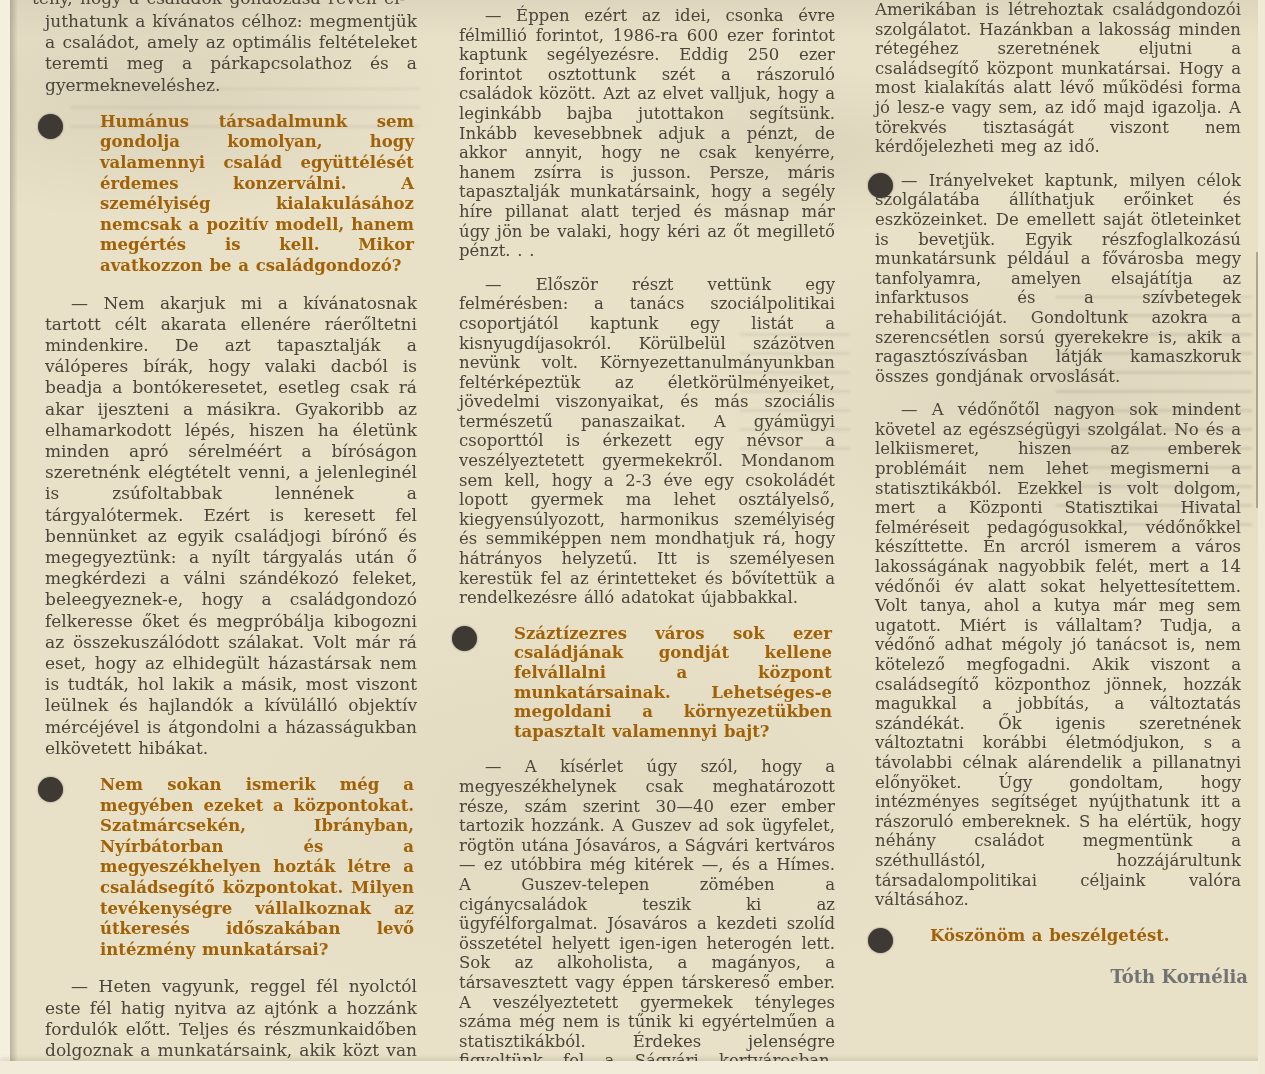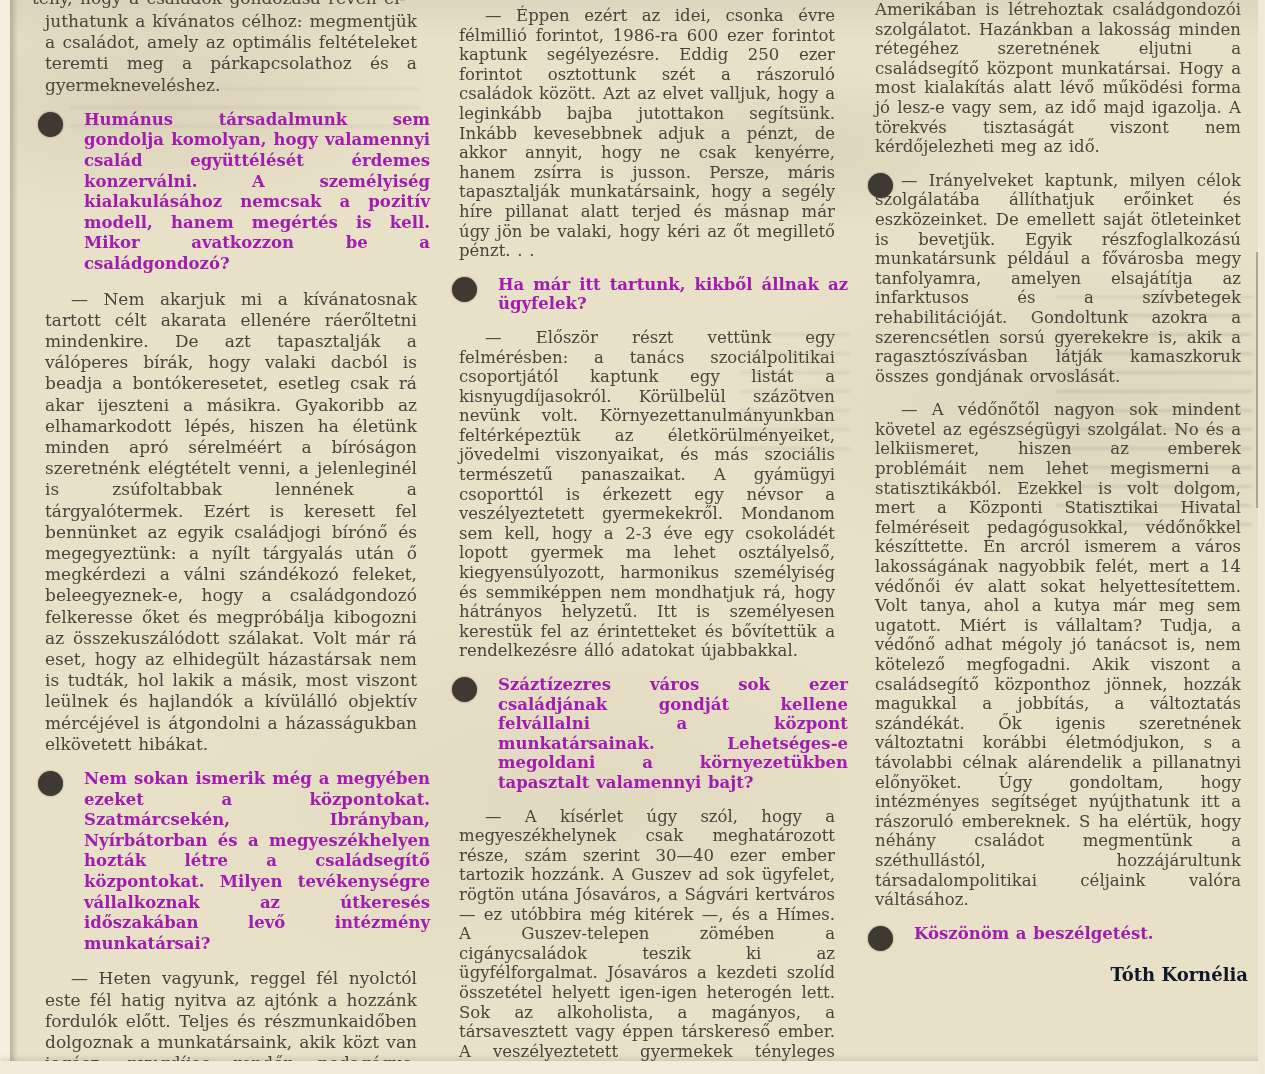--- a/index.html
+++ b/index.html
@@ -40,28 +40,28 @@
   .col2{left:446px;width:402px;font-size:16.5px;line-height:19.6px;padding-top:6px;}
   .col3{left:862px;width:392px;font-size:16.5px;line-height:19.6px;}
 
   p.answer,p.cont{margin:0 13px 14px;word-spacing:1.5px;}
   p.answer{text-indent:26px;}
   p.cont{text-indent:0;}
 
   .qblock{position:relative;padding-left:52px;margin:14px 0 14px;}
   .qblock .qdot{position:absolute;left:6px;top:2px;width:25px;height:25px;border-radius:50%;
     background:#3e3933;box-shadow:0 0 2px rgba(62,57,51,0.6);}
-  .qblock .qtext{margin:0;font-weight:bold;color:#a21caf;word-spacing:1px;}
+  .qblock .qtext{margin:16px;font-weight:bold;color:#a16207;word-spacing:1px;}
   .col1 .qblock .qtext{font-size:16.5px;line-height:20.6px;}
 
   .cut-line{height:11px;overflow:hidden;position:relative;}
   .cut-line span{display:block;line-height:22px;margin-top:-13px;word-spacing:2px;}
 
   .closing{margin-top:4px;}
-  .signature{display:block;text-align:right;font-weight:bold;color:#0f172a;
+  .signature{display:block;text-align:right;font-weight:bold;color:#737373;
     font-size:18px;padding-right:6px;margin-top:22px;}
 </style>
 </head>
 <body>
 
 <div class="texture"></div>
 <div class="bleed b1"></div>
 <div class="bleed b2"></div>
 <div class="bleed b3"></div>
 <div class="faint-rule"></div>
@@ -78,24 +78,20 @@
   <p class="answer">— Nem akarjuk mi a kívánatosnak tartott célt akarata ellenére ráerőltetni mindenkire. De azt tapasztalják a válóperes bírák, hogy valaki dacból is beadja a bontókeresetet, esetleg csak rá akar ijeszteni a másikra. Gyakoribb az elhamarkodott lépés, hiszen ha életünk minden apró sérelméért a bíróságon szeretnénk elégtételt venni, a jelenleginél is zsúfoltabbak lennének a tárgyalótermek. Ezért is keresett fel bennünket az egyik családjogi bírónő és megegyeztünk: a nyílt tárgyalás után ő megkérdezi a válni szándékozó feleket, beleegyeznek-e, hogy a családgondozó felkeresse őket és megpróbálja kibogozni az összekuszálódott szálakat. Volt már rá eset, hogy az elhidegült házastársak nem is tudták, hol lakik a másik, most viszont leülnek és hajlandók a kívülálló objektív mércéjével is átgondolni a házasságukban elkövetett hibákat.</p>
   <div class="qblock">
     <span class="qdot"></span>
     <p class="qtext">Nem sokan ismerik még a megyében ezeket a központokat. Szatmárcsekén, Ibrányban, Nyírbátorban és a megyeszékhelyen hozták létre a családsegítő központokat. Milyen tevékenységre vállalkoznak az útkeresés időszakában levő intézmény munkatársai?</p>
   </div>
   <p class="answer">— Heten vagyunk, reggel fél nyolctól este fél hatig nyitva az ajtónk a hozzánk fordulók előtt. Teljes és részmunkaidőben dolgoznak a munkatársaink, akik közt van jogász, nyugdíjas rendőr, pedagógus, pszichológus, óvónő, védőnő. Ki-ki saját eredeti szakmáját hívja segítségül, amikor maga is támogatni igyekszik a családokat. Egyelőre még a szervezeti kiépítés sem történt meg véglegesen, mert öt tárca, az Egészségügyi, az Igazságügyi, a Művelődési és a Pénzügyminisztérium, valamint az Országos Tervhivatal bábáskodik felettünk. Úgy tudjuk,</p>
 </div>
 
 <div class="col col2">
   <p class="answer">— Éppen ezért az idei, csonka évre félmillió forintot, 1986-ra 600 ezer forintot kaptunk segélyezésre. Eddig 250 ezer forintot osztottunk szét a rászoruló családok között. Azt az elvet valljuk, hogy a leginkább bajba jutottakon segítsünk. Inkább kevesebbnek adjuk a pénzt, de akkor annyit, hogy ne csak kenyérre, hanem zsírra is jusson. Persze, máris tapasztalják munkatársaink, hogy a segély híre pillanat alatt terjed és másnap már úgy jön be valaki, hogy kéri az őt megillető pénzt. . .</p>
-  <div class="qblock">
-    <span class="qdot"></span>
-    <p class="qtext">Ha már itt tartunk, kikből állnak az ügyfelek?</p>
-  </div>
   <p class="answer">— Először részt vettünk egy felmérésben: a tanács szociálpolitikai csoportjától kaptunk egy listát a kisnyugdíjasokról. Körülbelül százötven nevünk volt. Környezettanulmányunkban feltérképeztük az életkörülményeiket, jövedelmi viszonyaikat, és más szociális természetű panaszaikat. A gyámügyi csoporttól is érkezett egy névsor a veszélyeztetett gyermekekről. Mondanom sem kell, hogy a 2-3 éve egy csokoládét lopott gyermek ma lehet osztályelső, kiegyensúlyozott, harmonikus személyiség és semmiképpen nem mondhatjuk rá, hogy hátrányos helyzetű. Itt is személyesen kerestük fel az érintetteket és bővítettük a rendelkezésre álló adatokat újabbakkal.</p>
   <div class="qblock">
     <span class="qdot"></span>
     <p class="qtext">Száztízezres város sok ezer családjának gondját kellene felvállalni a központ munkatársainak. Lehetséges-e megoldani a környezetükben tapasztalt valamennyi bajt?</p>
   </div>
   <p class="answer">— A kísérlet úgy szól, hogy a megyeszékhelynek csak meghatározott része, szám szerint 30—40 ezer ember tartozik hozzánk. A Guszev ad sok ügyfelet, rögtön utána Jósaváros, a Ságvári kertváros — ez utóbbira még kitérek —, és a Hímes. A Guszev-telepen zömében a cigánycsaládok teszik ki az ügyfélforgalmat. Jósaváros a kezdeti szolíd összetétel helyett igen-igen heterogén lett. Sok az alkoholista, a magányos, a társavesztett vagy éppen társkereső ember. A veszélyeztetett gyermekek tényleges száma még nem is tűnik ki egyértelműen a statisztikákból. Érdekes jelenségre figyeltünk fel a Ságvári kertvárosban. Felépültek a csodálatos kétszintes otthonok, a családok</p>
 </div>
 
 <div class="col col3">
   <p class="cont">Amerikában is létrehoztak családgondozói szolgálatot. Hazánkban a lakosság minden rétegéhez szeretnének eljutni a családsegítő központ munkatársai. Hogy a most kialakítás alatt lévő működési forma jó lesz-e vagy sem, az idő majd igazolja. A törekvés tisztaságát viszont nem kérdőjelezheti meg az idő.</p>

